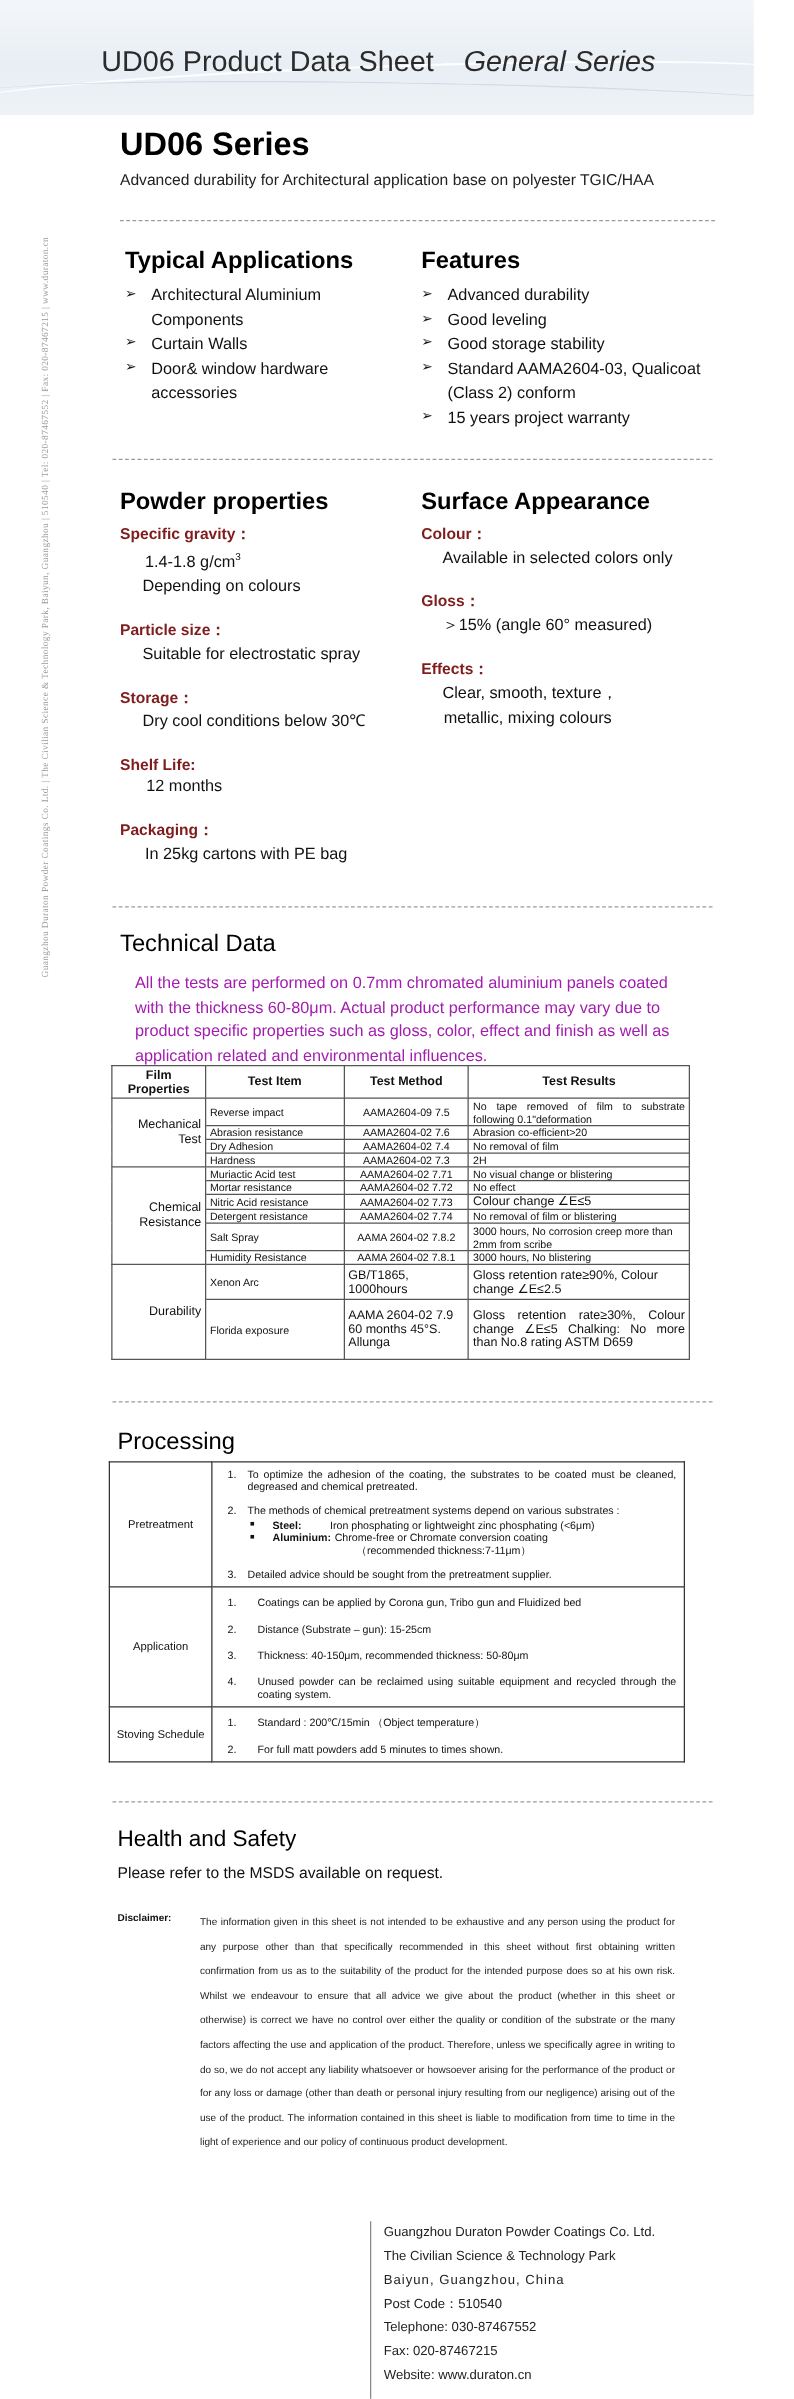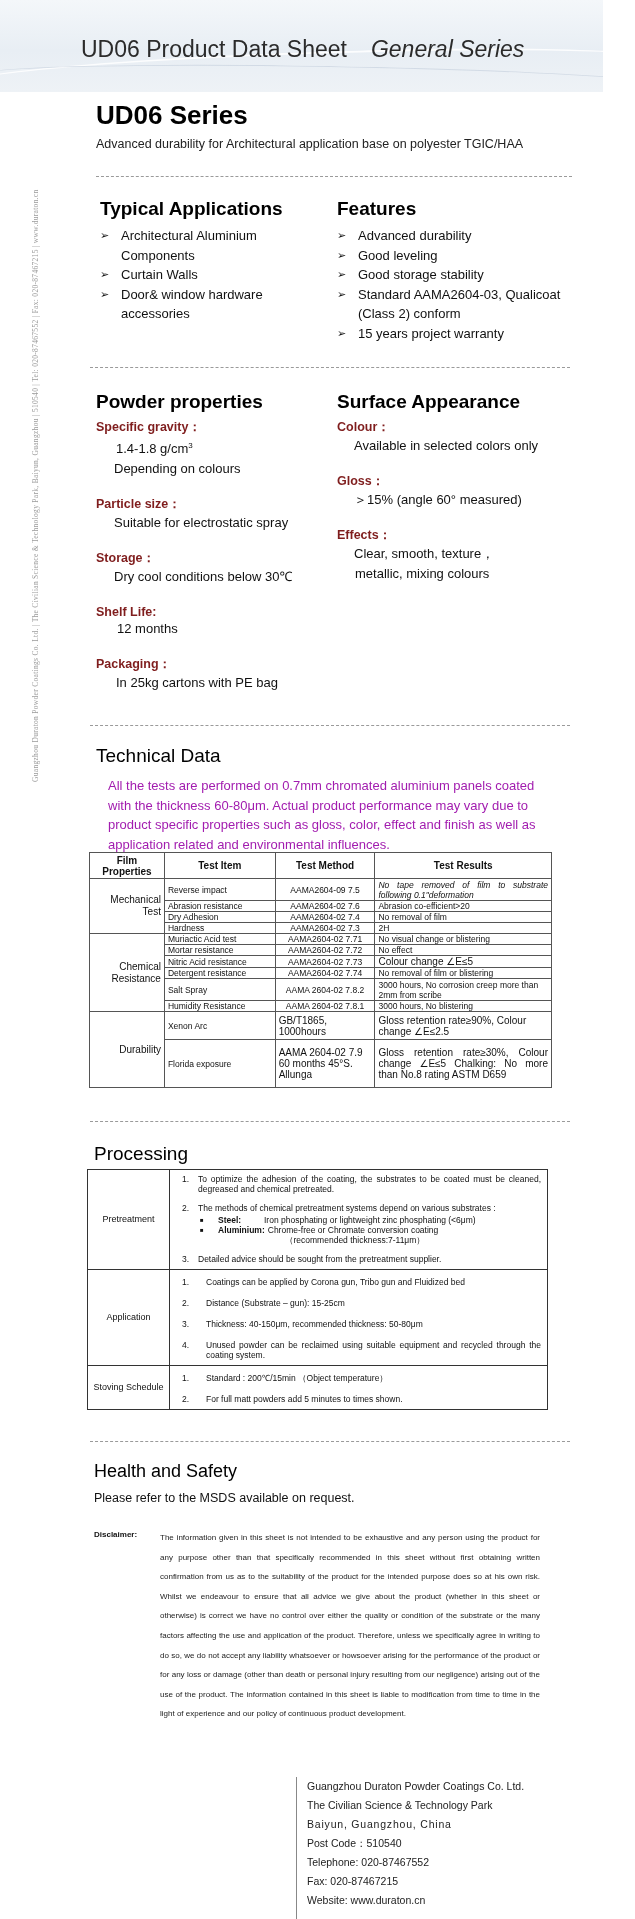--- a/index.html
+++ b/index.html
@@ -204,21 +204,21 @@
       <tr>
     <th>Film Properties</th>
     <th>Test Item</th>
     <th>Test Method</th>
     <th>Test Results</th>
   </tr>
   <tr>
     <td class="group" rowspan="4">Mechanical Test</td>
     <td>Reverse impact</td>
     <td class="method">AAMA2604-09 7.5</td>
-    <td style="height:22px; text-align:justify;font-style:italic;">No tape removed of film to substrate following 0.1"deformation</td>
+    <td style="height:22px; text-align:justify;">No tape removed of film to substrate following 0.1"deformation</td>
   </tr>
   <tr>
     <td>Abrasion resistance</td>
     <td class="method">AAMA2604-02 7.6</td>
     <td>Abrasion co-efficient&gt;20</td>
   </tr>
   <tr>
     <td>Dry Adhesion</td>
     <td class="method">AAMA2604-02  7.4</td>
     <td>No removal of film</td>
@@ -324,16 +324,16 @@
 <div class="hs-text">Please refer to the MSDS available on request.</div>
 
 <div class="disc-label">Disclaimer:</div>
 <div class="disc-text">The information given in this sheet is not intended to be exhaustive and any person using the product for any purpose other than that specifically recommended in this sheet without first obtaining written confirmation from us as to the suitability of the product for the intended purpose does so at his own risk. Whilst we endeavour to ensure that all advice we give about the product (whether in this sheet or otherwise) is correct we have no control over either the quality or condition of the substrate or the many factors affecting the use and application of the product. Therefore, unless we specifically agree in writing to do so, we do not accept any liability whatsoever or howsoever arising for the performance of the product or for any loss or damage (other than death or personal injury resulting from our negligence) arising out of the use of the product. The information contained in this sheet is liable to modification from time to time in the light of experience and our policy of continuous product development.</div>
 
 <div class="contact">
   <div>Guangzhou Duraton Powder Coatings Co. Ltd.</div>
   <div>The Civilian Science &amp; Technology Park</div>
   <div class="spaced">Baiyun, Guangzhou, China</div>
   <div>Post Code：510540</div>
-  <div>Telephone: 020-87467552</div>
+  <div>Telephone: 030-87467552</div>
   <div>Fax:   020-87467215</div>
   <div>Website:  www.duraton.cn</div>
 </div>
 
 </body></html>

